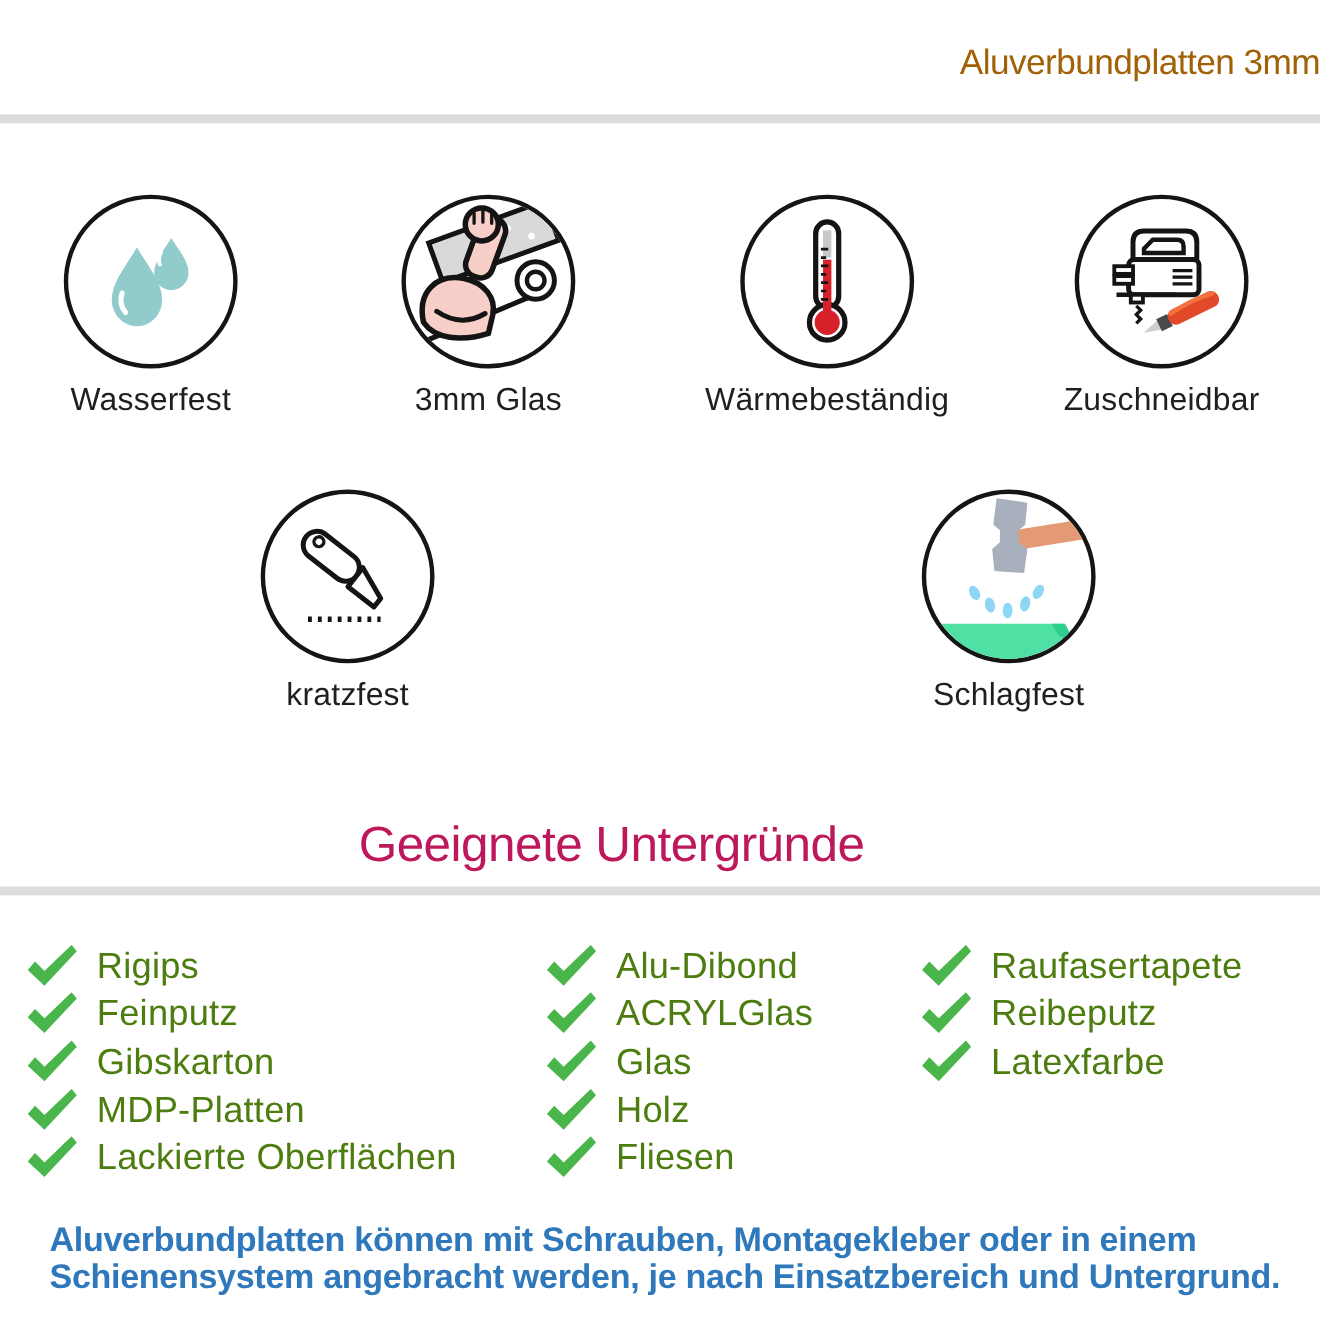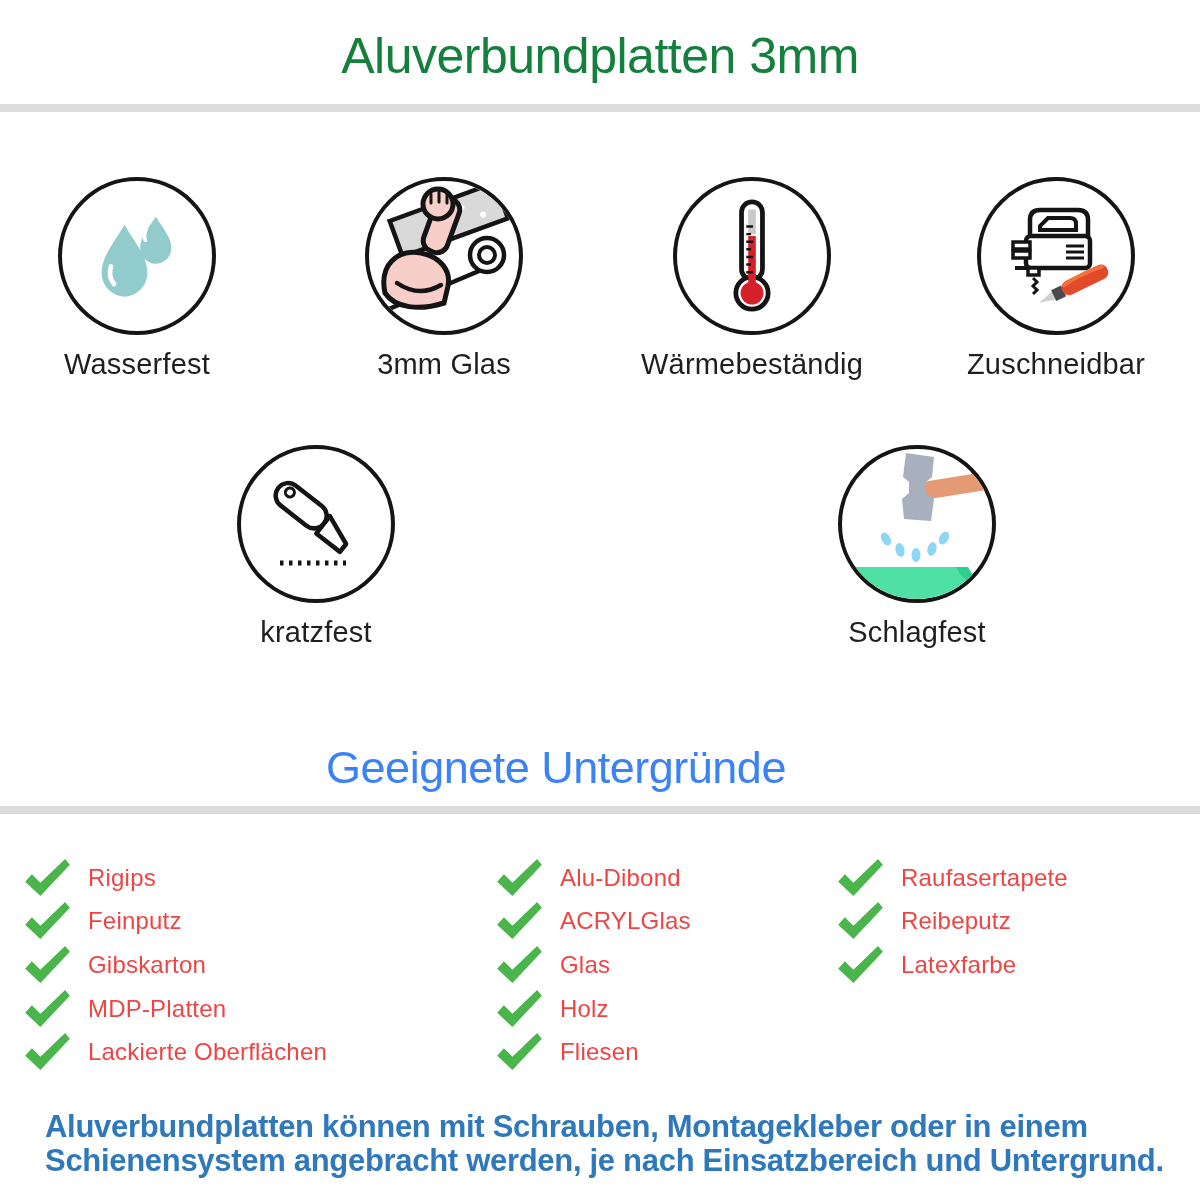--- a/index.html
+++ b/index.html
@@ -1,46 +1,46 @@
 <!DOCTYPE html>
 <html><head>
 <meta charset="utf-8">
 <style>
   html,body{margin:0;padding:0;background:#fff;}
   .canvas{
     position:relative;width:1200px;height:1200px;background:#ffffff;
     font-family:"Liberation Sans", sans-serif;overflow:hidden;
   }
   .title{
-    position:absolute;top:28px;left:0;width:1200px;text-align:center;
-    font-size:50px;line-height:56px;font-weight:500;color:#15803d;letter-spacing:-0.5px;
+    position:absolute;top:28px;left:0;width:1200px;text-align:right;
+    font-size:32px;line-height:56px;font-weight:500;color:#a16207;letter-spacing:-0.5px;
   }
   .divider{position:absolute;left:0;width:1200px;height:8px;background:#dcdcdc;}
   .divider-top{top:104px;}
   .divider-middle{top:806px;}
   .feature{position:absolute;width:300px;transform:translateX(-50%);text-align:center;}
   .icon-circle{
     width:150px;height:150px;border:4px solid #151515;border-radius:50%;
     margin:0 auto;background:#fff;overflow:hidden;
     display:flex;align-items:center;justify-content:center;position:relative;
   }
   .feature-label{
     margin-top:13px;font-size:29px;font-weight:500;color:#1f1f1f;letter-spacing:0.2px;
   }
   .section-title{
     position:absolute;top:740px;left:0;width:1112px;text-align:center;
-    font-size:45px;line-height:56px;font-weight:500;color:#3b82f6;letter-spacing:-0.5px;
+    font-size:45px;line-height:56px;font-weight:500;color:#be185d;letter-spacing:-0.5px;
   }
   .check-col{position:absolute;top:856px;}
   .col1{left:25px;}
   .col2{left:497px;}
   .col3{left:838px;}
   .check-item{height:43.6px;display:flex;align-items:center;gap:17px;}
   .check-item svg{flex:0 0 auto;}
-  .check-text{font-size:24px;font-weight:500;color:#ef4444;letter-spacing:0.2px;white-space:nowrap;}
+  .check-text{font-size:33px;font-weight:500;color:#4d7c0f;letter-spacing:0.2px;white-space:nowrap;}
   .footer{
     position:absolute;top:1110px;left:45px;width:1125px;
     font-size:31px;line-height:34px;color:#2f78bb;font-weight:700;letter-spacing:-0.3px;
   }
 </style>
 </head>
 <body>
 
 <div class="canvas">
 

